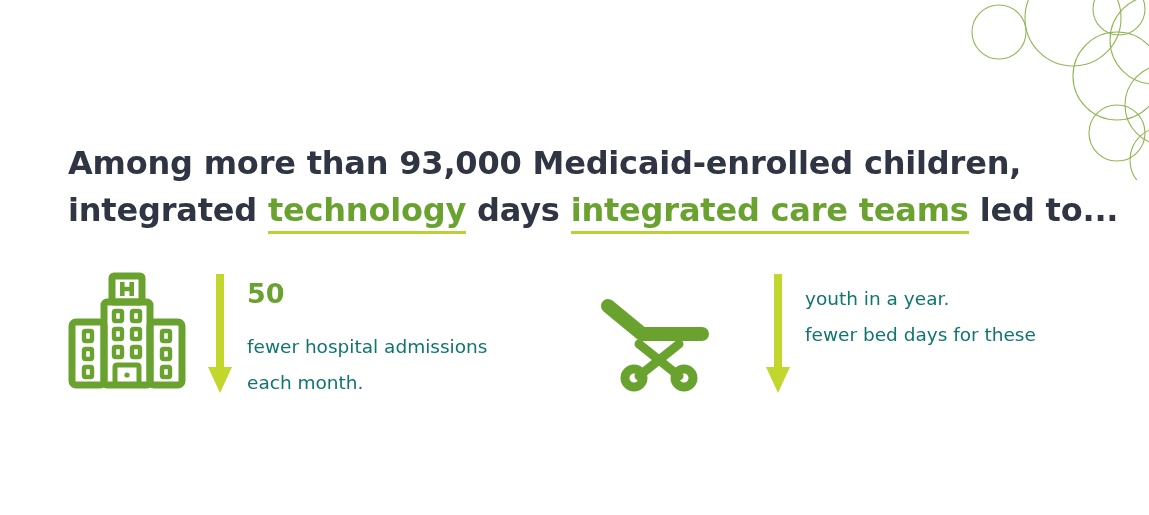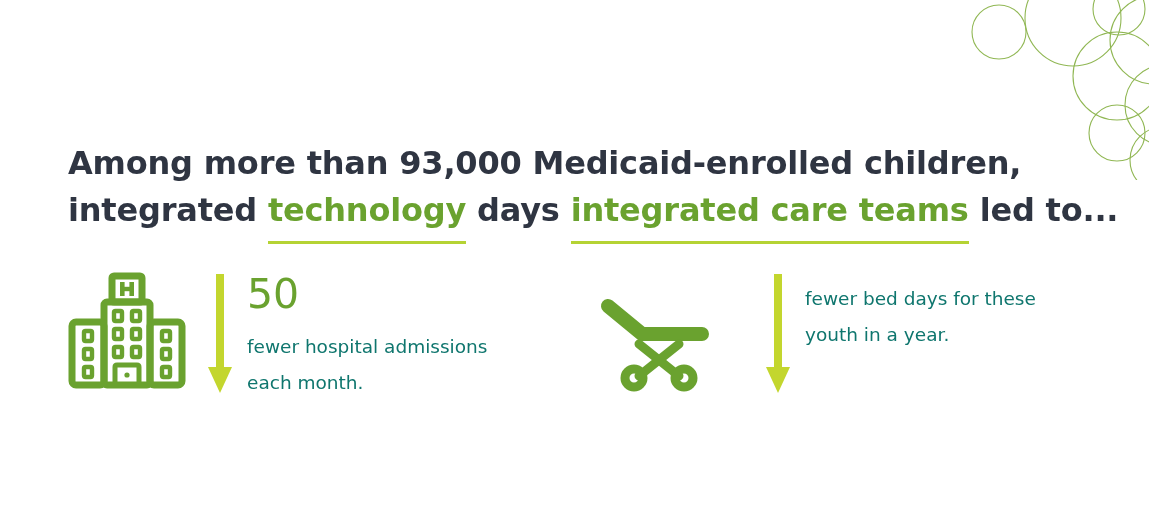--- a/index.html
+++ b/index.html
@@ -22,21 +22,21 @@
     font-family:"DejaVu Sans", sans-serif;
     font-size:32px;font-weight:bold;
     color:#2f3542;
     line-height:47px;
     letter-spacing:-0.2px;
     white-space:nowrap;
   }
   .headline .lnk{
     color:#6aa22f;
     position:relative;
-    padding-bottom:12px;
+    padding-bottom:2px;
   }
   .headline .lnk::after{
     content:"";position:absolute;left:0;right:0;bottom:-3px;
     height:3px;background:#b5d334;
   }
 
   
   .stat{position:absolute;display:flex;align-items:flex-start;}
   .stat-1{left:68px;top:270px;}
   .stat-2{left:598px;top:270px;}
@@ -46,22 +46,22 @@
   .icon-gurney{width:115px;height:100px;margin-top:22px;}
 
   .arrow-wrap{flex:0 0 auto;width:34px;display:flex;justify-content:center;
               margin-top:4px;}
   .arrow-wrap.a1{margin-left:17px;}
   .arrow-wrap.a2{margin-left:48px;}
 
   .stat-text{margin-left:10px;}
   .stat-number{
     font-family:"DejaVu Sans", sans-serif;
-    font-size:41px;
-    font-weight:normal;
+    font-size:27px;
+    font-weight:bold;
     color:#6aa22f;
     line-height:48px;
     letter-spacing:0px;
     white-space:nowrap;
   }
   .stat-desc{
     margin-top:11px;
     font-family:"DejaVu Sans", sans-serif;
     font-size:18.5px;
     color:#0f766e;
@@ -178,19 +178,19 @@
 
     <div class="arrow-wrap a2">
       <svg width="26" height="120" viewBox="0 0 26 120">
         <rect x="9" y="0" width="8" height="97" fill="#c3d62e"></rect>
         <path d="M1 93 L25 93 L13 119 Z" fill="#c3d62e"></path>
       </svg>
     </div>
 
     <div class="stat-text">
       <div class="stat-desc">
+        <div>youth in a year.</div>
         <div>fewer bed days for these</div>
-        <div>youth in a year.</div>
       </div>
     </div>
   </div>
 
 </div>
 
 </body></html>

